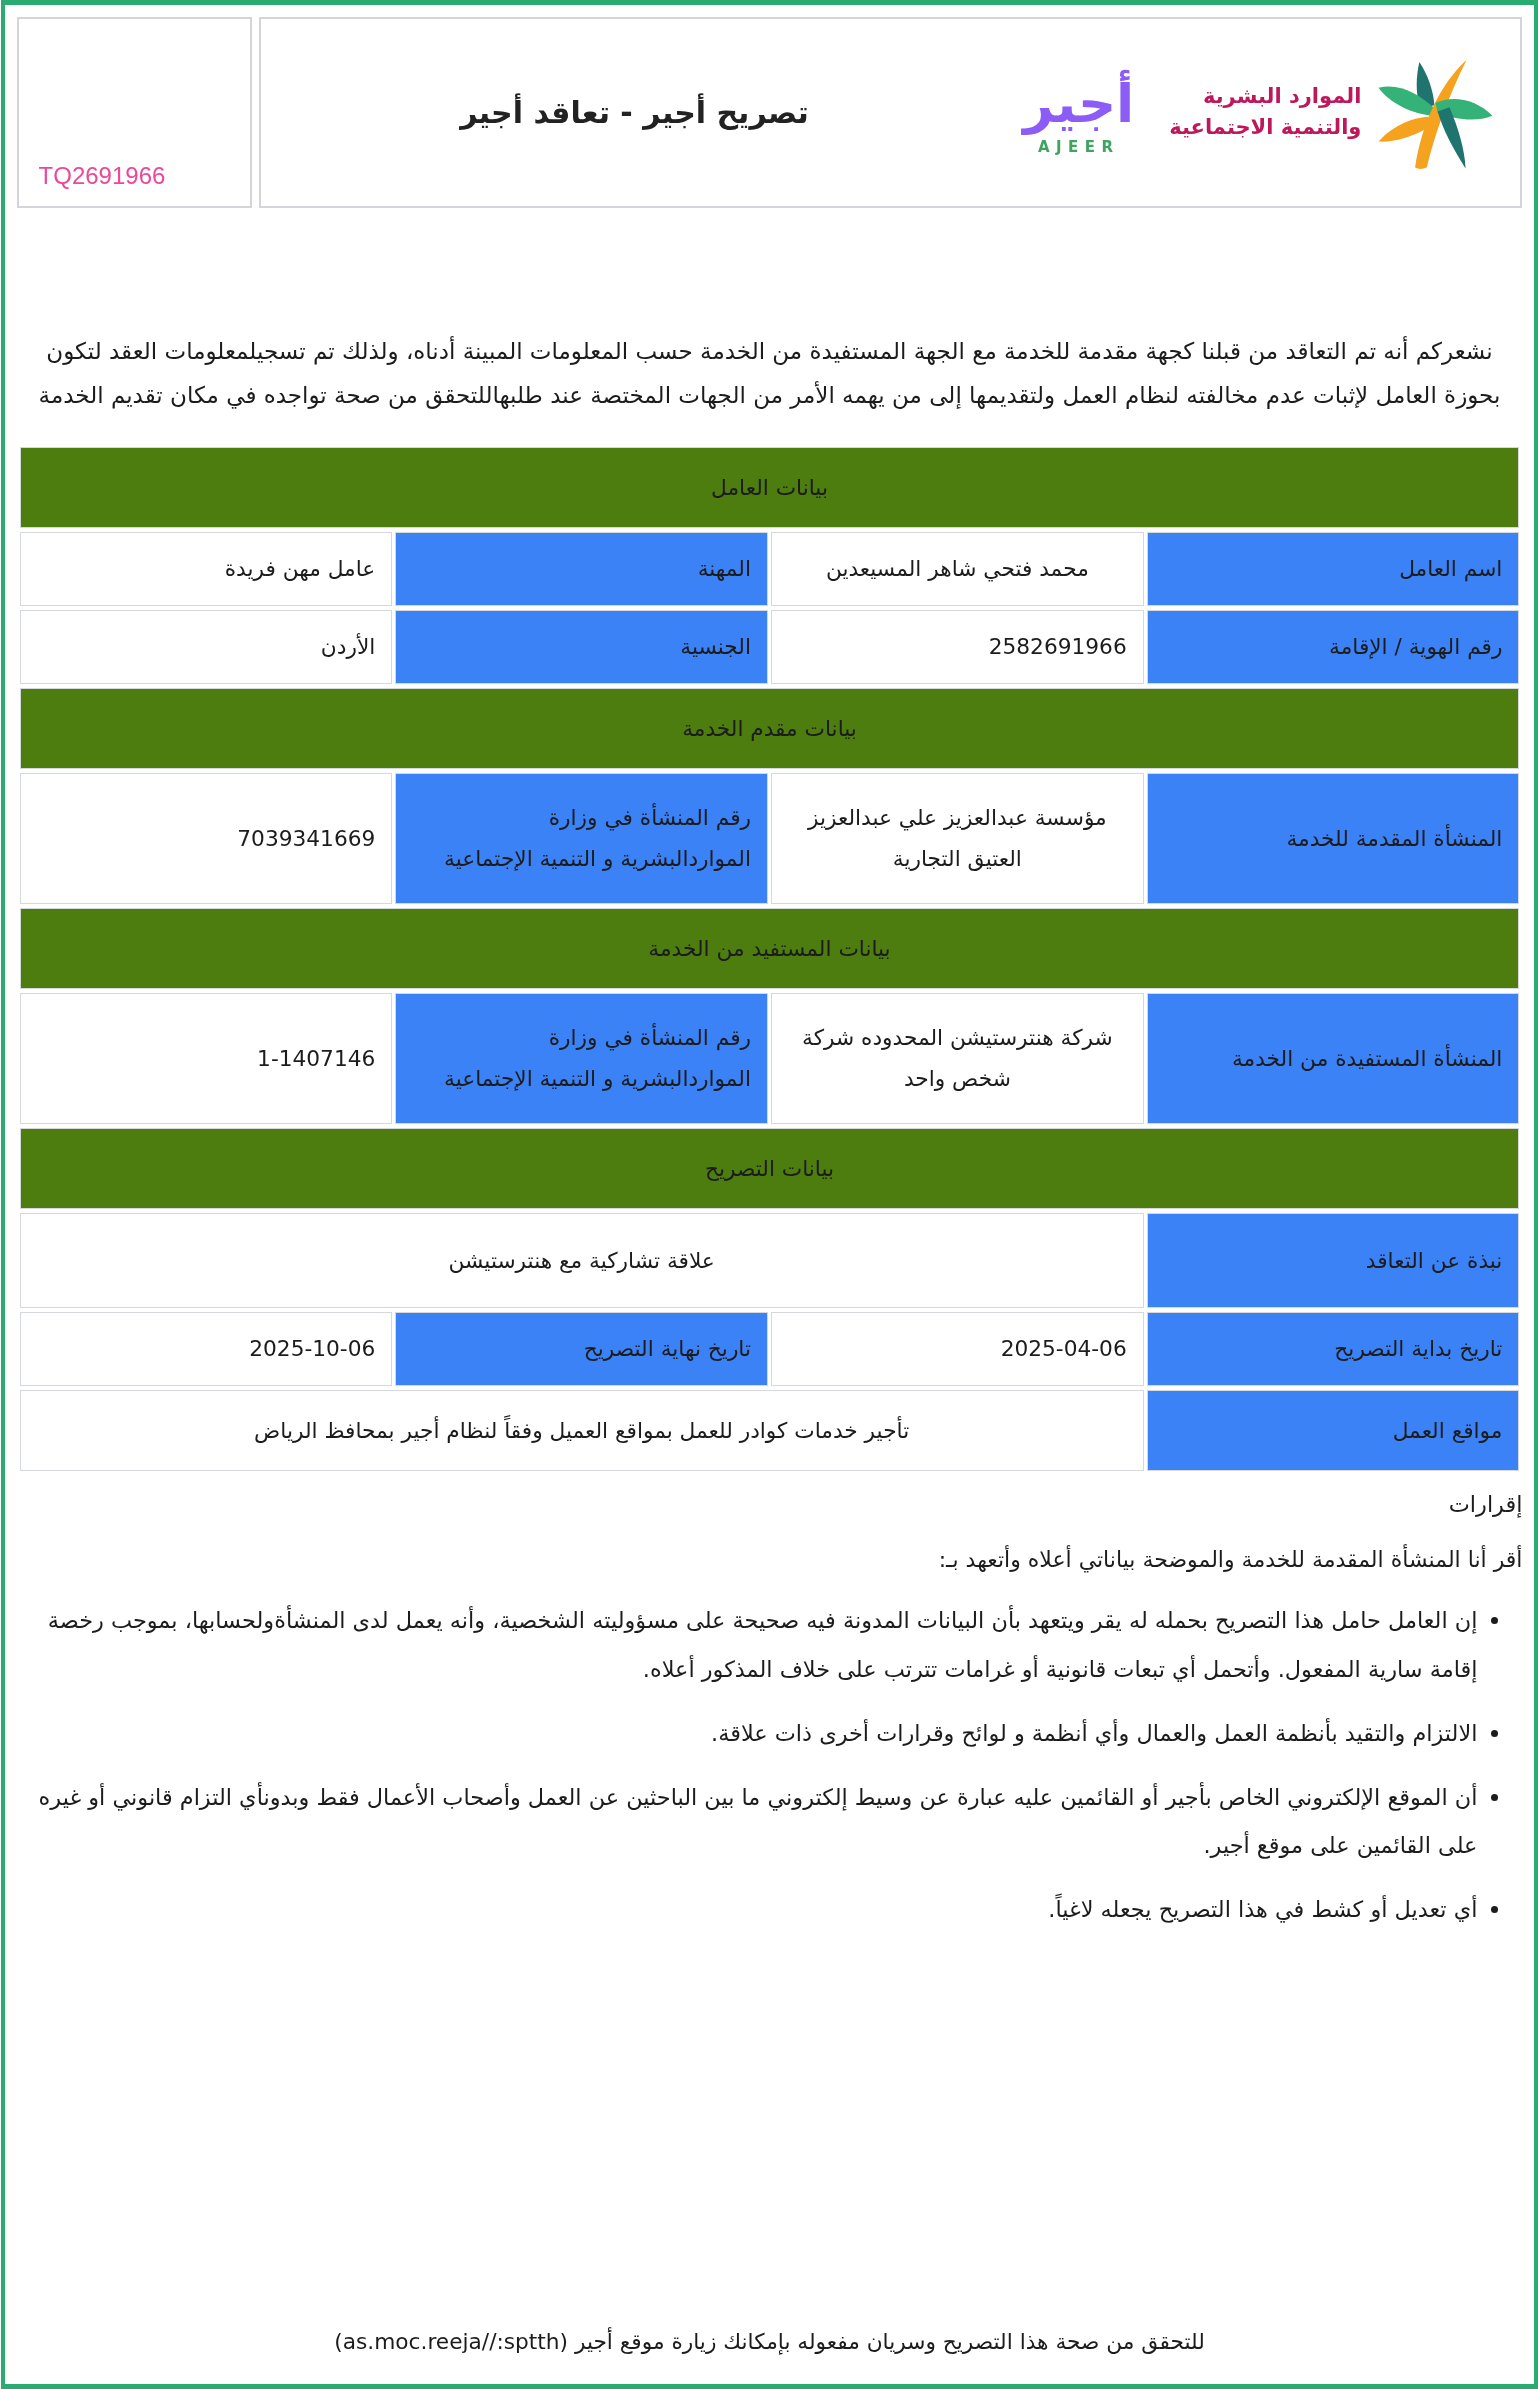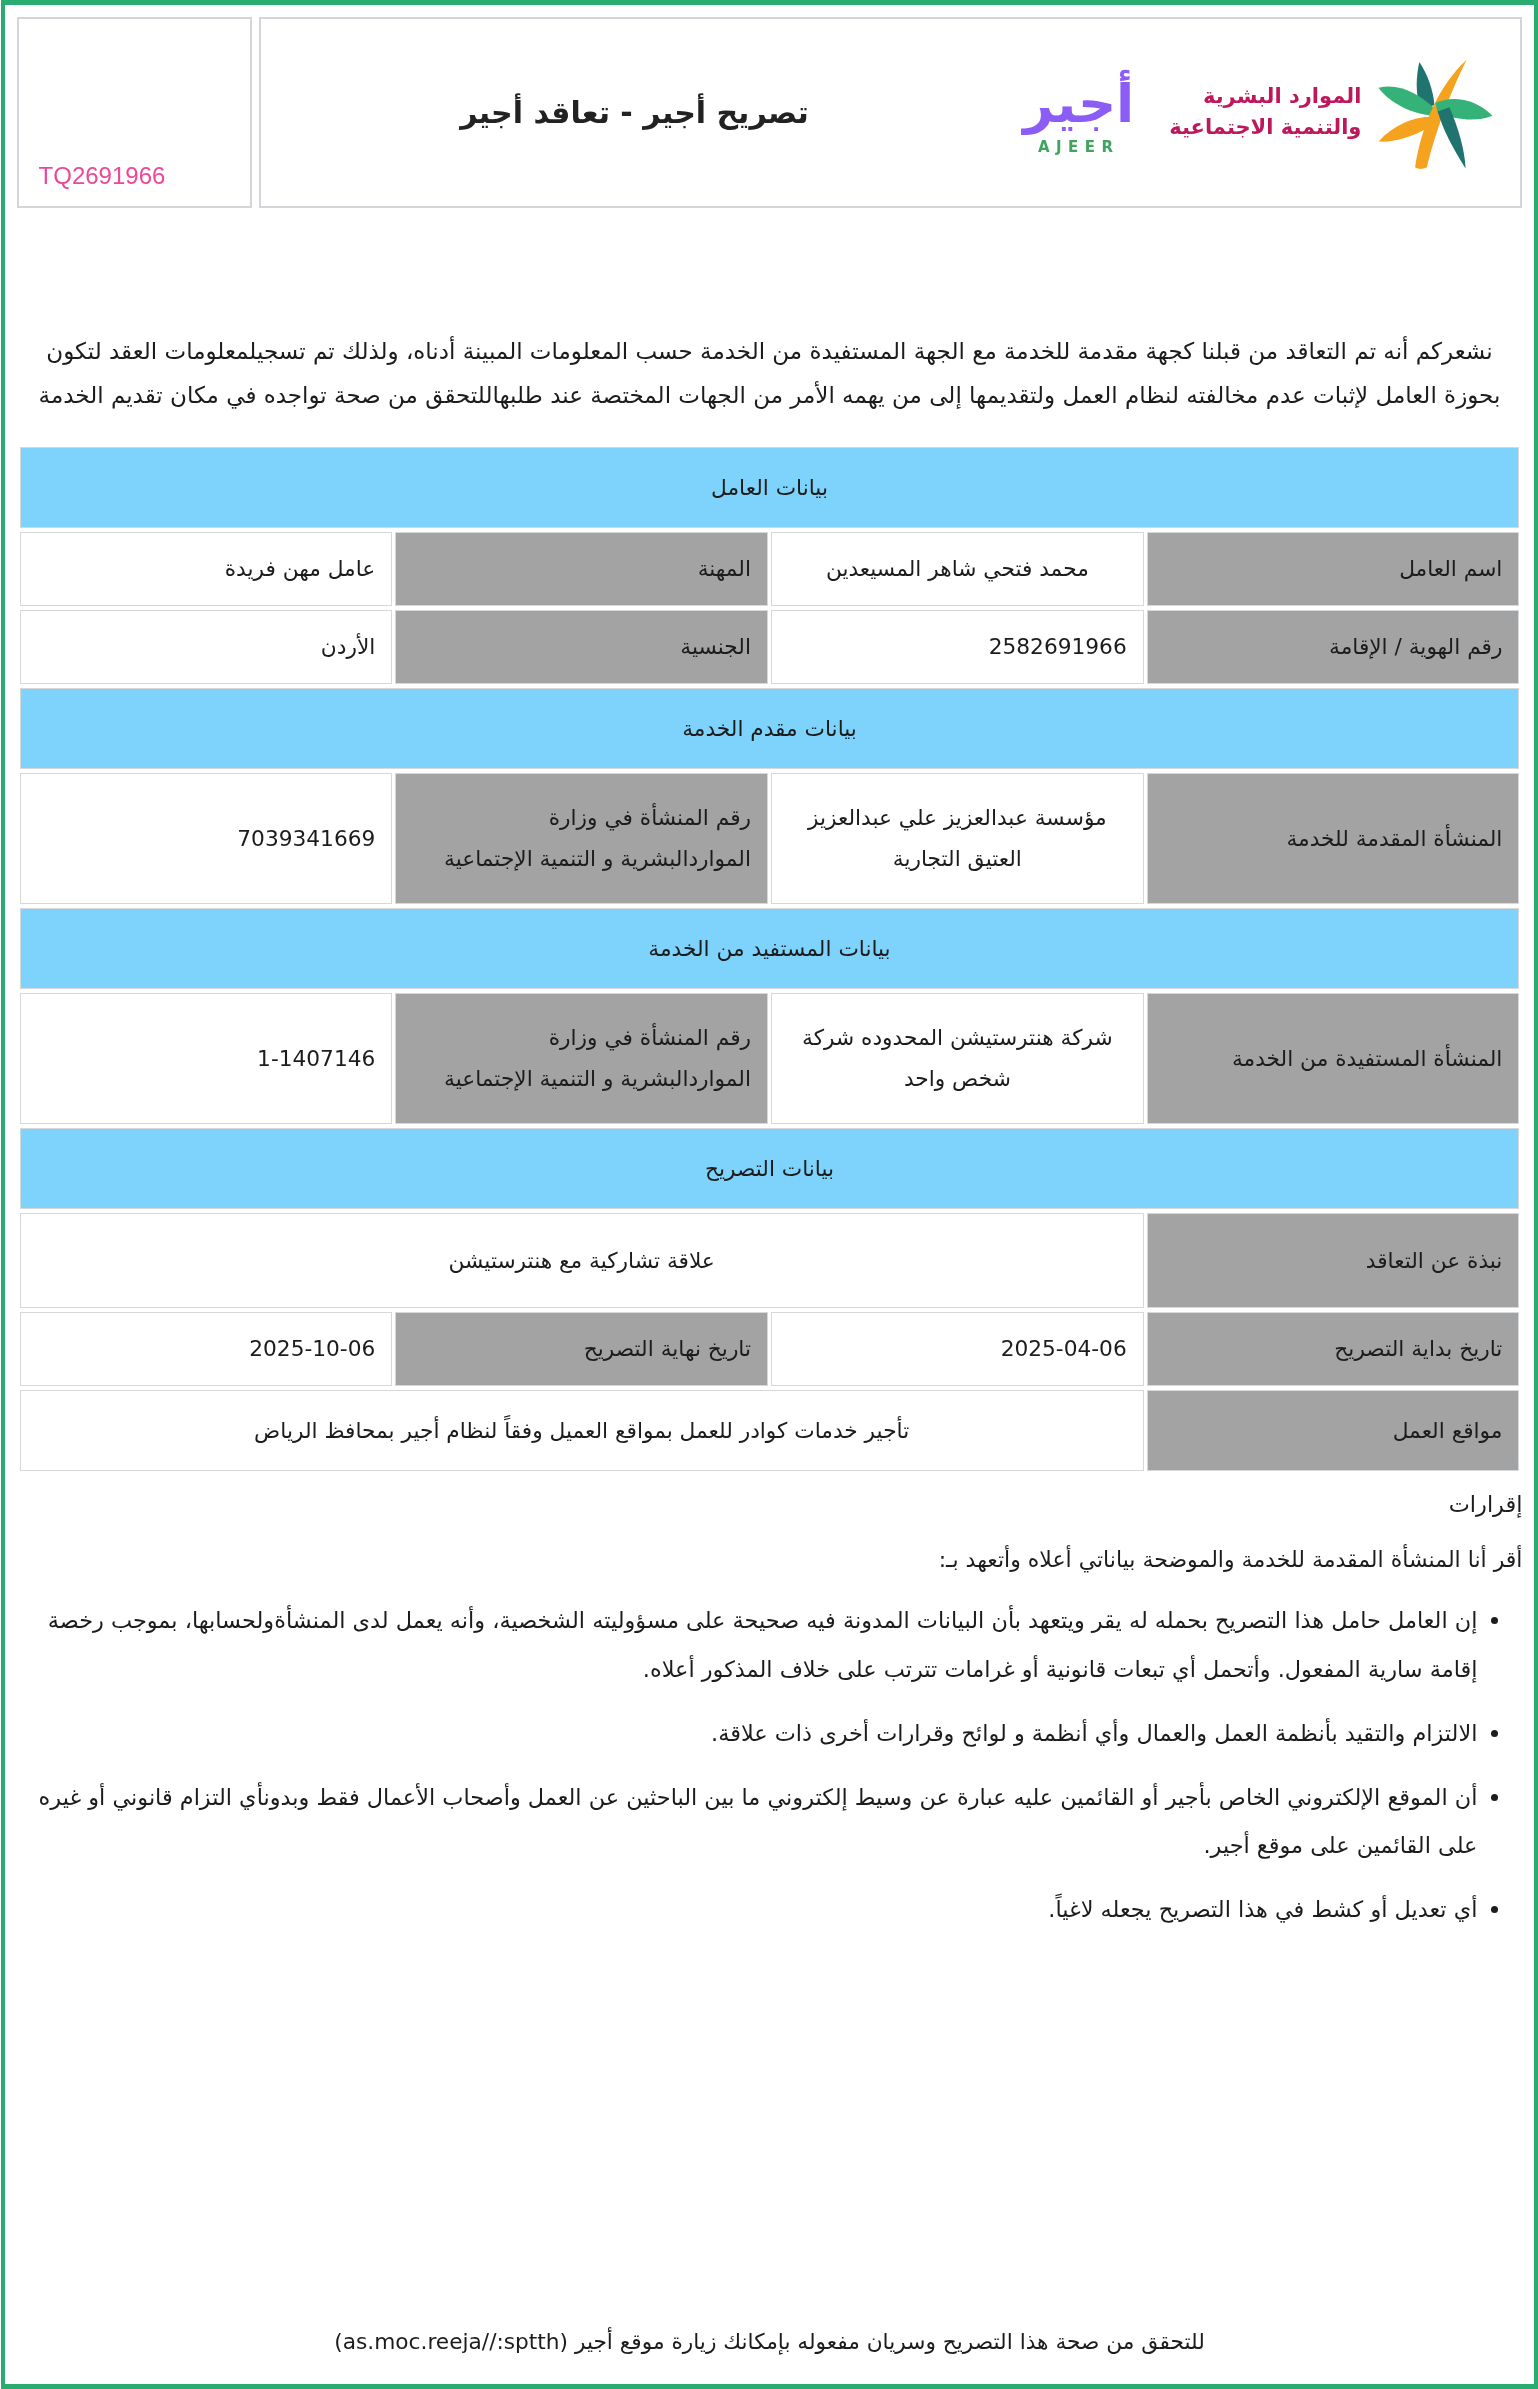--- a/index.html
+++ b/index.html
@@ -54,22 +54,22 @@
     border-collapse: separate;
     border-spacing: 3.6px 4.3px;
   }
   table.permit td {
     border: 0.7px solid #d6d9dc;
     font-size: 21.7px;
     padding: 5.8px 16px;
     vertical-align: middle;
     line-height: 1.9;
   }
-  td.section { background: #7dd3fc; text-align: center; font-size: 22.4px; }
-  td.label   { background: #a3a3a3; text-align: right; font-size: 21px; line-height: 1.6; }
+  td.section { background: #4d7c0f; text-align: center; font-size: 22.4px; }
+  td.label   { background: #3b82f6; text-align: right; font-size: 21px; line-height: 1.6; }
   td.value   { background: #fff; text-align: right; }
   td.center  { text-align: center; }
   .rh-section { height: 81px; }
   .rh-std     { height: 74px; }
   .rh-tall    { height: 131px; }
   .rh-summary { height: 95px; }
   .rh-loc     { height: 81px; }
 
   
   .decl-heading { margin-top: 16px; font-size: 22.4px; }

